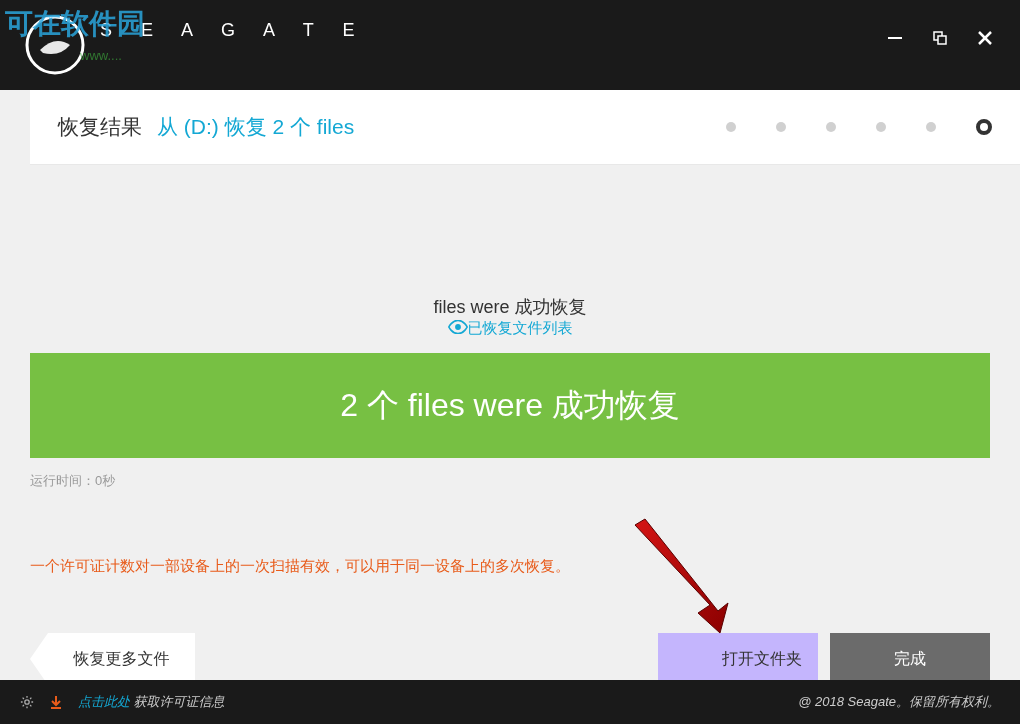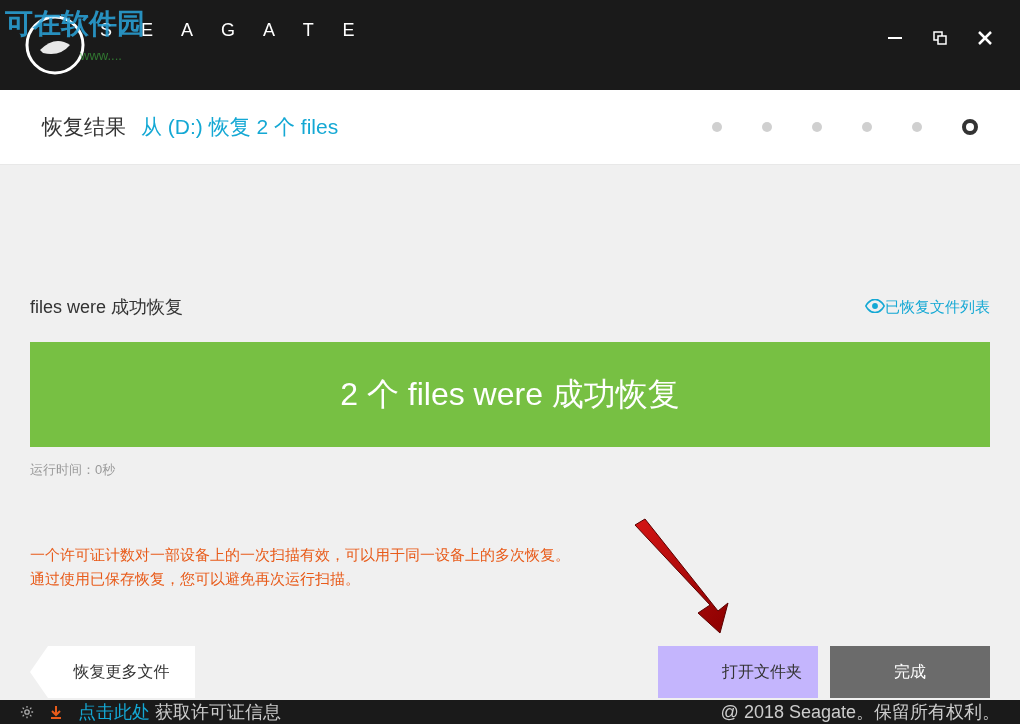--- a/index.html
+++ b/index.html
@@ -9,50 +9,50 @@
 .logo-area { display: flex; align-items: flex-start; gap: 15px; }
 .logo-circle { width: 60px; height: 60px; position: relative; margin-top: -5px; }
 .logo-text { display: flex; flex-direction: column; gap: 2px; text-align: right; }
 .brand { font-size: 18px; letter-spacing: 12px; color: #fff; font-weight: 300; }
 .subtitle { font-size: 15px; color: #aaa; letter-spacing: 3px; margin-left: 50px; margin-top: 2px; }
 .watermark-img { position: absolute; left: 5px; top: 5px; color: #2aa5dc; font-size: 28px; font-weight: bold; opacity: 0.85; z-index: 5; }
 .watermark-url { position: absolute; left: 80px; top: 48px; color: #3a9d3a; font-size: 13px; opacity: 0.7; z-index: 5; }
 .window-controls { display: flex; gap: 25px; margin-top: 8px; }
 .win-btn { width: 20px; height: 20px; display: flex; align-items: center; justify-content: center; cursor: pointer; color: #fff; }
 
-.header-row { height: 75px; background: #fff; display: flex; align-items: center; justify-content: space-between; padding: 0 42px; border-bottom: 1px solid #e8e8e8; }
+.header-row { height: 75px; background: #fff; display: flex; align-items: center; justify-content: space-between; padding: 0 28px; border-bottom: 1px solid #e8e8e8; margin-left: 30px; }
 .header-left { display: flex; align-items: center; gap: 15px; }
 .result-label { font-size: 21px; color: #333; }
 .drive-info { font-size: 21px; color: #14a8d4; }
 .progress-dots { display: flex; gap: 40px; align-items: center; }
 .dot { width: 10px; height: 10px; border-radius: 50%; background: #d0d0d0; }
 .dot.active { width: 16px; height: 16px; background: #fff; border: 4px solid #333; }
 
 .main-content { padding: 0 30px; background: #f0f0f0; }
 .spacer-top { height: 130px; }
-.section-header { display: flex; justify-content: space-between; align-items: center; margin-bottom: 23px; }
+.section-header { display: flex; justify-content: space-between; align-items: center; margin-bottom: 15px; flex-direction: column; }
 .success-title { font-size: 18px; color: #333; font-weight: 500; }
 .recovered-link { color: #14a8d4; font-size: 15px; display: flex; align-items: center; gap: 0; cursor: pointer; }
 .eye-icon { width: 20px; height: 14px; }
 
 .success-banner { background: #77c043; color: #fff; height: 105px; display: flex; align-items: center; justify-content: center; font-size: 32px; font-weight: 300; }
 .runtime { color: #999; font-size: 13px; margin-top: 14px; }
 
 .license-msg { color: #e85b1a; font-size: 15px; line-height: 1.6; margin-top: 64px; }
 
 .button-row { display: flex; justify-content: space-between; margin-top: 55px; }
 .btn { height: 52px; display: flex; align-items: center; justify-content: center; cursor: pointer; font-size: 16px; }
 .btn-back { width: 165px; background: #fff; color: #333; position: relative; padding-left: 18px; clip-path: polygon(18px 0, 100% 0, 100% 100%, 18px 100%, 0 50%); }
 .btn-group-right { display: flex; gap: 12px; }
 .btn-open { width: 160px; background: #c4b5fd; color: #333; padding-left: 48px; }
 .btn-done { width: 160px; background: #6b6b6b; color: #fff; }
 
 .arrow-annotation { position: absolute; pointer-events: none; z-index: 100; }
 
-.footer { position: absolute; bottom: 0; left: 0; right: 0; height: 24px; background: #1a1a1a; display: flex; align-items: center; justify-content: space-between; padding: 0 20px; color: #ccc; font-size: 18px; }
+.footer { position: absolute; bottom: 0; left: 0; right: 0; height: 44px; background: #1a1a1a; display: flex; align-items: center; justify-content: space-between; padding: 0 20px; color: #ccc; font-size: 13px; font-style: italic; }
 .footer-left { display: flex; align-items: center; gap: 15px; }
 .footer-icon { width: 14px; height: 14px; display: flex; align-items: center; justify-content: center; cursor: pointer; }
 .license-link { color: #14a8d4; cursor: pointer; }
 </style>
 </head>
 <body>
 
 <div class="watermark-img">可在软件园</div>
 <div class="watermark-url">www....</div>
 
@@ -119,21 +119,20 @@
       <span>已恢复文件列表</span>
     </div>
   </div>
 
   <div class="success-banner">2 个 files were 成功恢复</div>
 
   <div class="runtime">运行时间：0秒</div>
 
   <div class="license-msg">
     <div>一个许可证计数对一部设备上的一次扫描有效，可以用于同一设备上的多次恢复。</div>
-    <div>通过使用已保存恢复，您可以避免再次运行扫描。</div>
   </div>
 
   <div class="button-row">
     <div class="btn btn-back">恢复更多文件</div>
     <div class="btn-group-right">
       <div class="btn btn-open">打开文件夹</div>
       <div class="btn btn-done">完成</div>
     </div>
   </div>
 </div>

